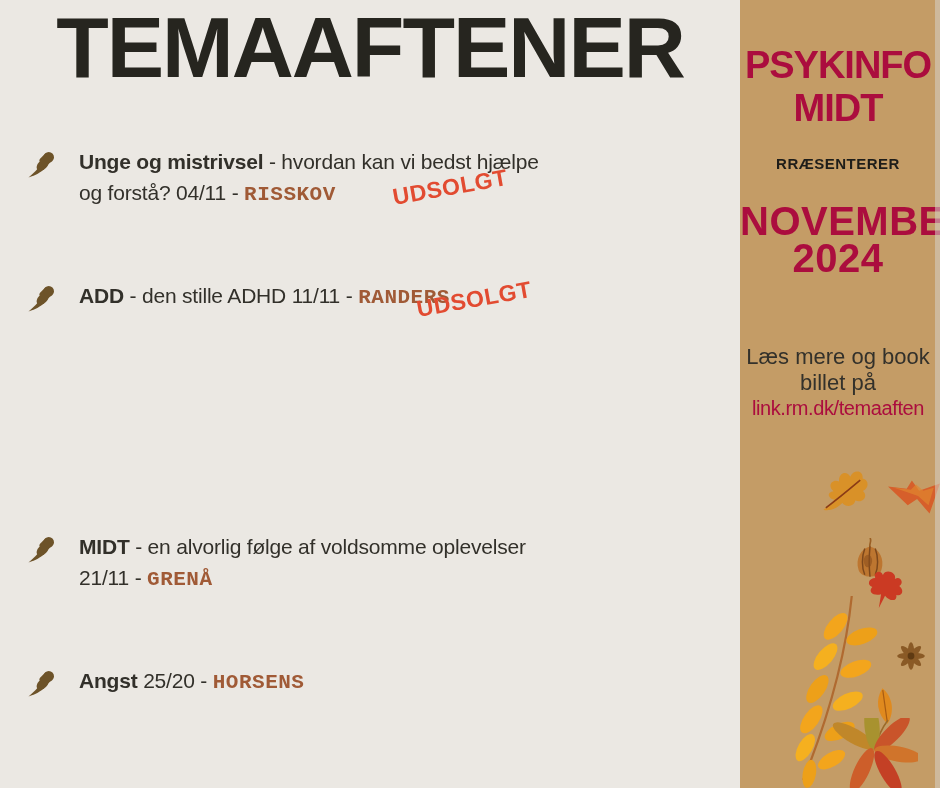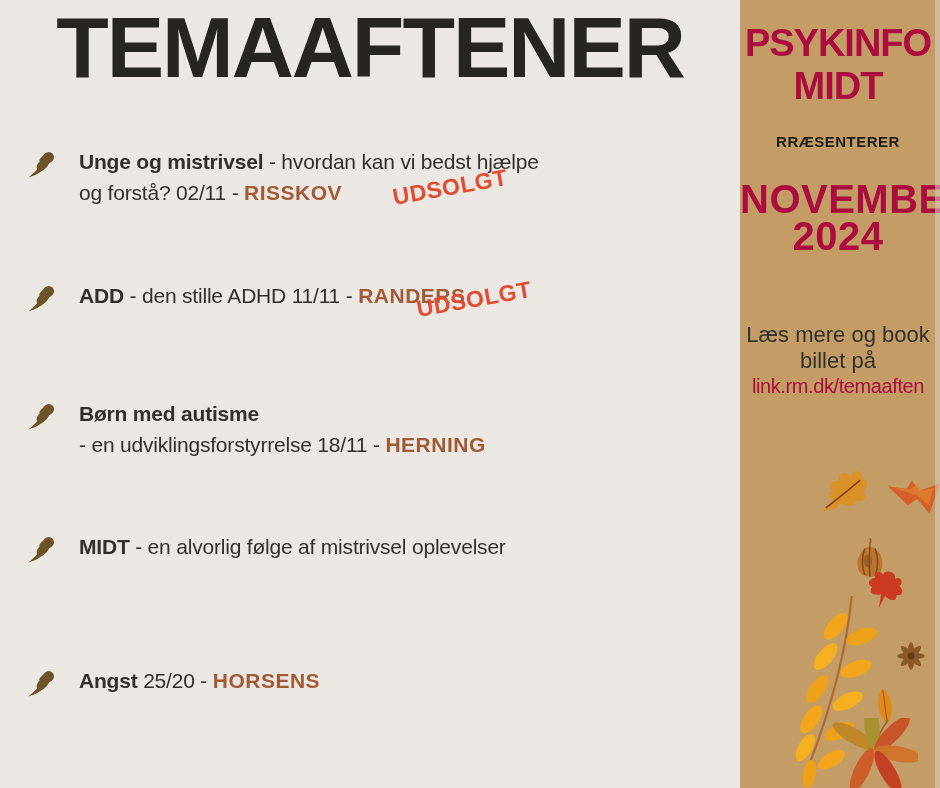--- a/index.html
+++ b/index.html
@@ -12,29 +12,29 @@
   .left-panel{position:absolute;left:0;top:0;width:740px;height:788px;background:#ebe8e3;}
   .poster-title{
     position:absolute;left:0;top:2px;width:740px;text-align:center;
     font-size:86px;font-weight:bold;letter-spacing:-2px;line-height:1.05;
     color:#26251f;
   }
   .event{position:absolute;left:27px;width:680px;}
   .pin{position:absolute;left:0;top:3px;width:30px;height:30px;}
   .etext{margin-left:52px;font-size:21px;line-height:31px;color:#32302a;letter-spacing:-0.2px;}
   .b{font-weight:bold;}
-  .loc{font-weight:bold;color:#a05a36;letter-spacing:0.5px;}
+  .loc{font-weight:bold;color:#a05a36;letter-spacing:0.5px;font-family:Liberation Mono, monospace;}
   .badge{
     position:absolute;font-size:23px;font-weight:bold;color:#e24b31;
     letter-spacing:0.5px;transform:rotate(-10deg);transform-origin:left center;
     white-space:nowrap;
   }
   
   .sidebar{position:absolute;left:740px;top:0;width:200px;height:788px;background:#c49c66;}
-  .sb-block{position:absolute;left:0;width:196px;text-align:center;}
+  .sb-block{position:absolute;left:0;width:196px;text-align:center;margin-top:22px;}
   .brand{top:22px;font-size:38px;line-height:43px;font-weight:bold;letter-spacing:-1px;color:#ab0d3e;}
   .presents{top:133px;font-size:15px;letter-spacing:0.5px;color:#1e1d19;font-weight:bold;}
   .month{top:181px;font-size:40px;line-height:37px;font-weight:bold;letter-spacing:0.5px;color:#ab0d3e;}
   .info{top:322px;font-size:22px;line-height:26px;color:#33312b;}
   .linkline{top:375px;font-size:20px;letter-spacing:-0.4px;color:#ab0d3e;cursor:pointer;}
   .edge-shade{position:absolute;right:0;top:0;width:5px;height:100%;background:rgba(215,210,200,0.55);}
   
   .leaf{position:absolute;pointer-events:none;}
 </style>
 </head>
@@ -52,21 +52,21 @@
           <g fill="#6d5329">
             <path d="M2 38 C9 32 14 27 18 22 L23 27 C18 31 12 35 2 38 Z"></path>
             <ellipse cx="21" cy="21" rx="10" ry="6" transform="rotate(-45 21 21)"></ellipse>
             <rect x="21" y="4" width="15" height="13" rx="3" transform="rotate(-45 28 11) translate(-5 1)"></rect>
             <circle cx="29" cy="11" r="7"></circle>
           </g>
         </svg>
       </span>
       <div class="etext">
         <div><span class="b">Unge og mistrivsel</span><span> - hvordan kan vi bedst hjælpe</span></div>
-        <div><span>og forstå? 02/11 - </span><span class="loc">RISSKOV</span></div>
+        <div><span>og forstå? 04/11 - </span><span class="loc">RISSKOV</span></div>
       </div>
       <div class="badge" style="left:366px;top:38px">UDSOLGT</div>
     </div>
 
     <div class="event" style="top:280px">
       <span class="pin">
         <svg width="30" height="30" viewBox="0 0 40 40">
           <g fill="#6d5329">
             <path d="M2 38 C9 32 14 27 18 22 L23 27 C18 31 12 35 2 38 Z"></path>
             <ellipse cx="21" cy="21" rx="10" ry="6" transform="rotate(-45 21 21)"></ellipse>
@@ -74,50 +74,35 @@
             <circle cx="29" cy="11" r="7"></circle>
           </g>
         </svg>
       </span>
       <div class="etext">
         <div><span class="b">ADD</span><span> - den stille ADHD 11/11 - </span><span class="loc">RANDERS</span></div>
       </div>
       <div class="badge" style="left:390px;top:16px">UDSOLGT</div>
     </div>
 
-    <div class="event" style="top:398px">
-      <span class="pin">
-        <svg width="30" height="30" viewBox="0 0 40 40">
-          <g fill="#6d5329">
-            <path d="M2 38 C9 32 14 27 18 22 L23 27 C18 31 12 35 2 38 Z"></path>
-            <ellipse cx="21" cy="21" rx="10" ry="6" transform="rotate(-45 21 21)"></ellipse>
-            <rect x="21" y="4" width="15" height="13" rx="3" transform="rotate(-45 28 11) translate(-5 1)"></rect>
-            <circle cx="29" cy="11" r="7"></circle>
-          </g>
-        </svg>
-      </span>
-      <div class="etext">
-        <div><span class="b">Børn med autisme</span></div>
-        <div><span>- en udviklingsforstyrrelse 18/11 - </span><span class="loc">HERNING</span></div>
-      </div>
-    </div>
 
     <div class="event" style="top:531px">
       <span class="pin">
         <svg width="30" height="30" viewBox="0 0 40 40">
           <g fill="#6d5329">
             <path d="M2 38 C9 32 14 27 18 22 L23 27 C18 31 12 35 2 38 Z"></path>
             <ellipse cx="21" cy="21" rx="10" ry="6" transform="rotate(-45 21 21)"></ellipse>
             <rect x="21" y="4" width="15" height="13" rx="3" transform="rotate(-45 28 11) translate(-5 1)"></rect>
             <circle cx="29" cy="11" r="7"></circle>
           </g>
         </svg>
       </span>
       <div class="etext">
-        <div><span class="b">MIDT</span><span> - en alvorlig følge af mistrivsel oplevelser</span></div>
+        <div><span class="b">MIDT</span><span> - en alvorlig følge af voldsomme oplevelser</span></div>
+        <div><span>21/11 - </span><span class="loc">GRENÅ</span></div>
       </div>
     </div>
 
     <div class="event" style="top:665px">
       <span class="pin">
         <svg width="30" height="30" viewBox="0 0 40 40">
           <g fill="#6d5329">
             <path d="M2 38 C9 32 14 27 18 22 L23 27 C18 31 12 35 2 38 Z"></path>
             <ellipse cx="21" cy="21" rx="10" ry="6" transform="rotate(-45 21 21)"></ellipse>
             <rect x="21" y="4" width="15" height="13" rx="3" transform="rotate(-45 28 11) translate(-5 1)"></rect>

